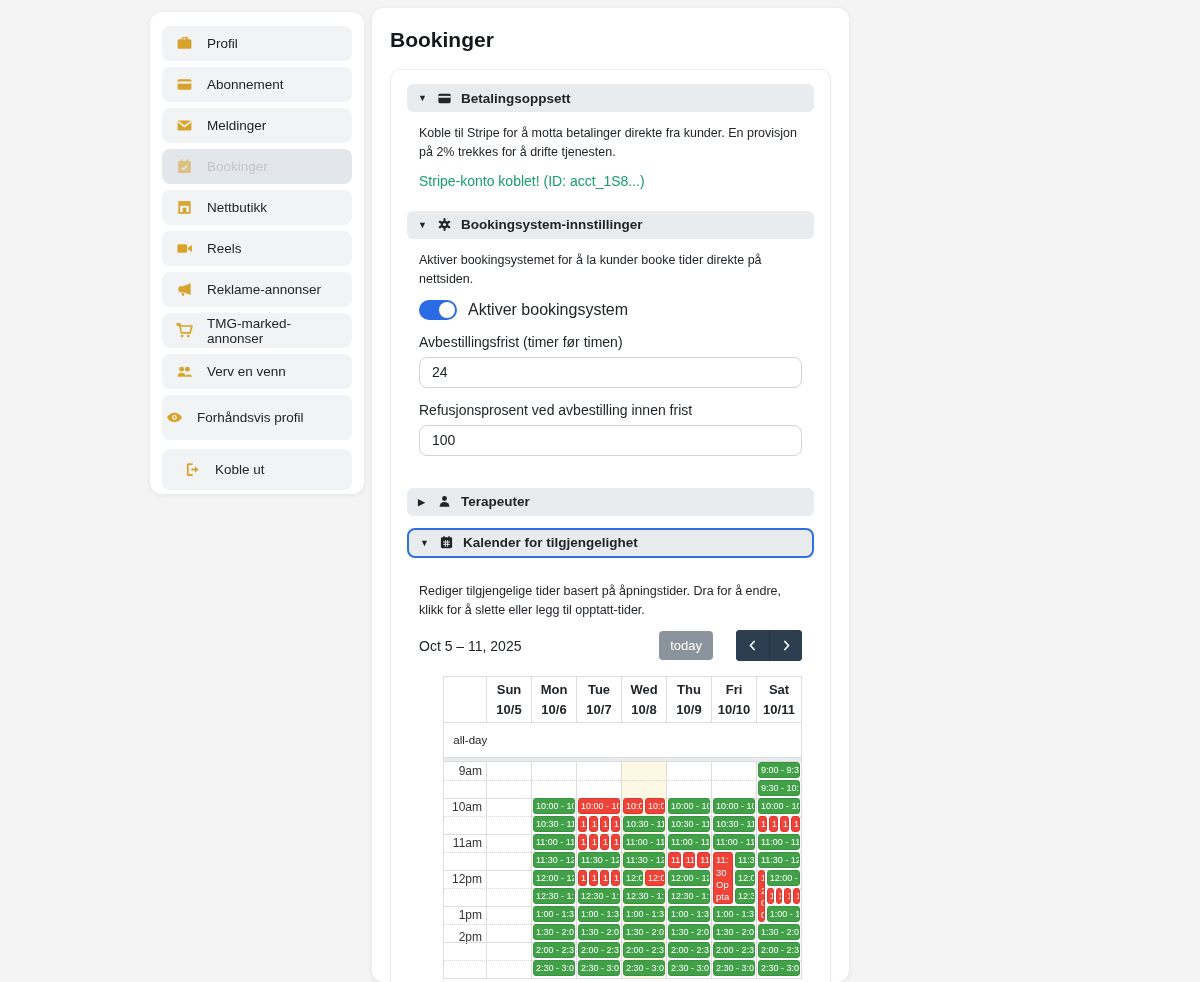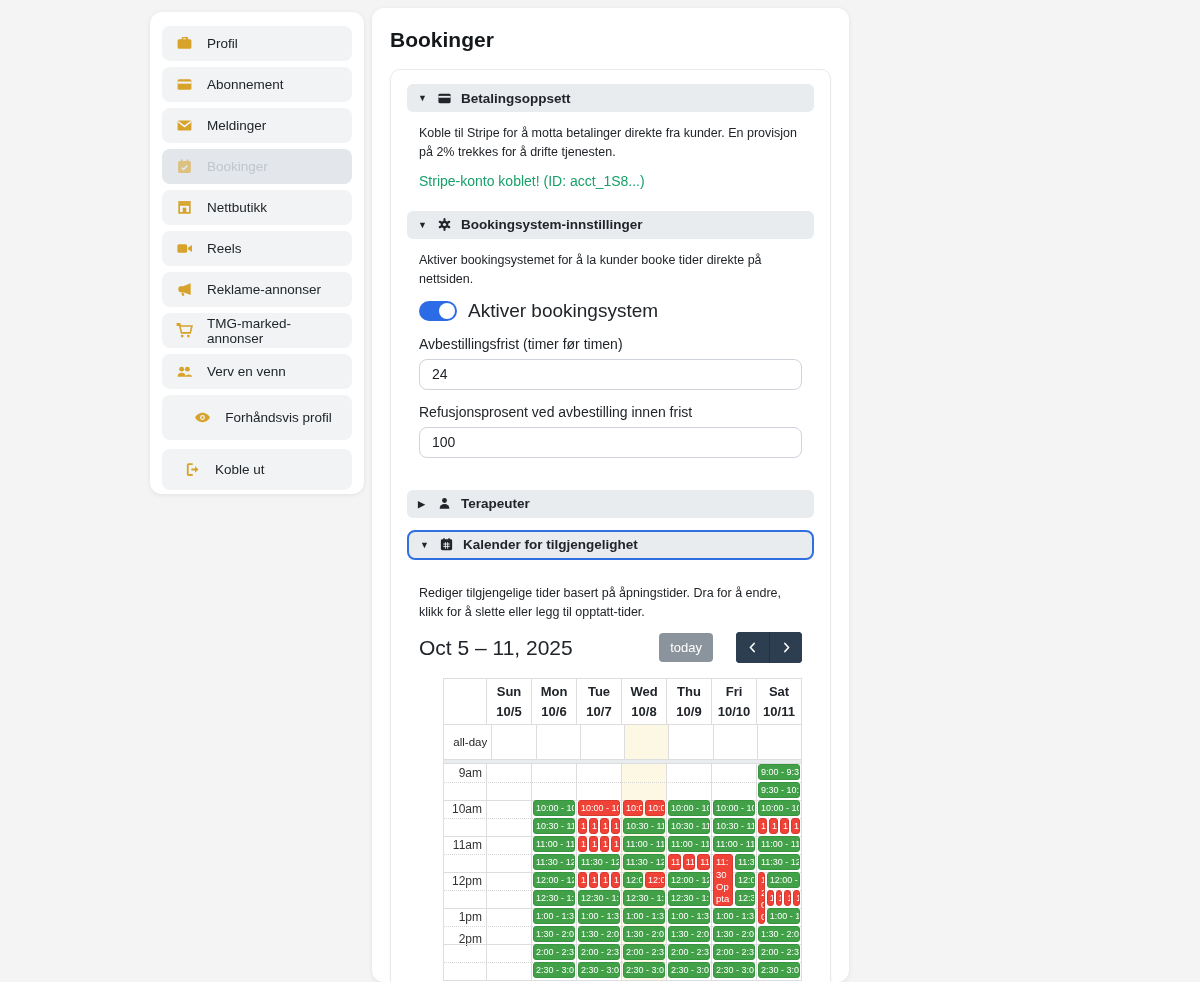--- a/index.html
+++ b/index.html
@@ -4,65 +4,65 @@
 <style>
   html,body{margin:0;padding:0;width:1200px;height:982px;overflow:hidden;
     background:#f4f4f5;font-family:"Liberation Sans",sans-serif;color:#212529;position:relative;}
   
   .sidebar{position:absolute;left:150px;top:12px;width:214px;height:482px;background:#fff;
     border-radius:12px;box-shadow:0 1px 5px rgba(0,0,0,.08);padding:14px 12px;box-sizing:border-box;
     display:flex;flex-direction:column;gap:6px;}
   .side-item{background:#f1f3f5;border-radius:8px;height:35px;display:flex;align-items:center;
     gap:14px;padding:0 14px;font-size:13.5px;cursor:pointer;flex:0 0 auto;}
   .side-item svg{width:17px;height:17px;flex:0 0 17px;fill:#D7A32A;}
-  .side-item.tall{height:45px;justify-content:center;padding-left:26px;}
+  .side-item.tall{height:45px;justify-content:flex-start;padding-left:4px;}
   .side-item.tall2{height:41px;margin-top:3px;padding-left:22px;}
   .side-item.active{background:#e3e6ea;color:#bfc6cd;}
   .side-item.active svg{opacity:.55;}
   
   .main{position:absolute;left:372px;top:8px;width:477px;height:974px;background:#fff;
     border-radius:12px;box-shadow:0 1px 5px rgba(0,0,0,.08);padding:14px 18px;box-sizing:border-box;overflow:hidden;}
   h1.page-title{font-size:21px;font-weight:bold;margin:6px 0 17px;color:#15181b;}
   .inner-card{border:1px solid #e8eaec;border-radius:10px;box-shadow:0 1px 3px rgba(0,0,0,.05);
     padding:14px 16px;}
   .sec-header{background:#e9ecef;border-radius:6px;height:28px;display:flex;align-items:center;
     gap:9px;padding:0 11px;font-weight:bold;font-size:13.5px;cursor:pointer;}
   .sec-header .caret{font-size:9px;color:#212529;width:10px;}
   .sec-header svg{width:15px;height:15px;}
   .sec-header.focused{border:2px solid #2f6fe0;border-radius:8px;height:26px;}
   .sec-body{padding:12px 12px 4px;}
   .sec-body p.desc{font-size:12.5px;line-height:1.55;margin:0 0 4px;}
   .stripe-status{color:#18a06a;font-size:14px;margin:10px 0 6px;}
   .gap14{height:14px;} .gap12{height:12px;}
   
-  .toggle-row{display:flex;align-items:center;gap:11px;margin:10px 0 4px;font-size:19px;}
+  .toggle-row{display:flex;align-items:center;gap:11px;margin:10px 0 4px;font-size:16px;}
   .toggle{width:38px;height:20px;border-radius:10px;background:#2b6ce6;position:relative;cursor:pointer;}
   .toggle .knob{position:absolute;top:2px;right:2px;width:16px;height:16px;border-radius:50%;background:#fff;}
   label.fld{display:block;font-size:14px;margin:14px 0 7px;}
   input.fld{width:100%;box-sizing:border-box;height:31px;border:1px solid #ced4da;border-radius:8px;
     padding:0 12px;font-size:14px;font-family:inherit;color:#212529;}
   
   .cal-desc{font-size:12.5px;line-height:1.55;margin:12px 0 10px;}
   .fc-toolbar{display:flex;justify-content:space-between;align-items:center;margin:4px 0 15px;}
-  .fc-title{font-size:21px;font-weight:500;margin:0;color:#212529;}
+  .fc-title{font-size:14px;font-weight:500;margin:0;color:#212529;}
   .fc-buttons{display:flex;gap:23px;align-items:center;}
   .btn-today{background:#8b949c;color:#fff;border:none;border-radius:4px;font-size:13px;
     padding:7px 11px;font-family:inherit;cursor:default;}
   .btn-nav-group{display:flex;background:#2C3E50;border-radius:4px;overflow:hidden;}
   .btn-nav{width:33px;height:31px;background:#2C3E50;border:none;display:flex;align-items:center;
     justify-content:center;cursor:pointer;padding:0;}
   .btn-nav + .btn-nav{border-left:1px solid #22303f;}
   
   .fc{border:1px solid #ddd;font-size:11.5px;margin-left:24px;}
   .fc-head,.fc-allday{display:flex;}
   .fc-hcell{flex:1;border-left:1px solid #ddd;text-align:center;font-weight:bold;font-size:13px;
     line-height:1.5;padding:3px 0;}
   .fc-hcell .dt{display:block;}
   .fc-axiscell{flex:0 0 42px;border-left:none!important;}
-  .fc-allday{border-top:1px solid #ddd;height:34px;}
+  .fc-allday{border-top:1px solid #ddd;height:34px;align-items:center;}
   .fc-allday .fc-acell{flex:1;border-left:1px solid #ddd;}
   .fc-allday .fc-axiscell{display:flex;align-items:center;justify-content:flex-end;
     font-weight:normal;font-size:11.5px;padding-right:4px;box-sizing:border-box;}
   .today-bg{background:#FCF8E3;}
   .fc-divider{height:3px;background:#e9ecef;border-top:1px solid #ddd;border-bottom:1px solid #ddd;}
   .fc-body{display:flex;position:relative;height:216px;}
   .fc-axis{flex:0 0 42px;position:relative;}
   .fc-axis .tlab{position:absolute;right:4px;width:38px;height:18px;line-height:18px;
     text-align:right;font-size:12px;color:#333;}
   .fc-col{flex:1;border-left:1px solid #ddd;position:relative;}

